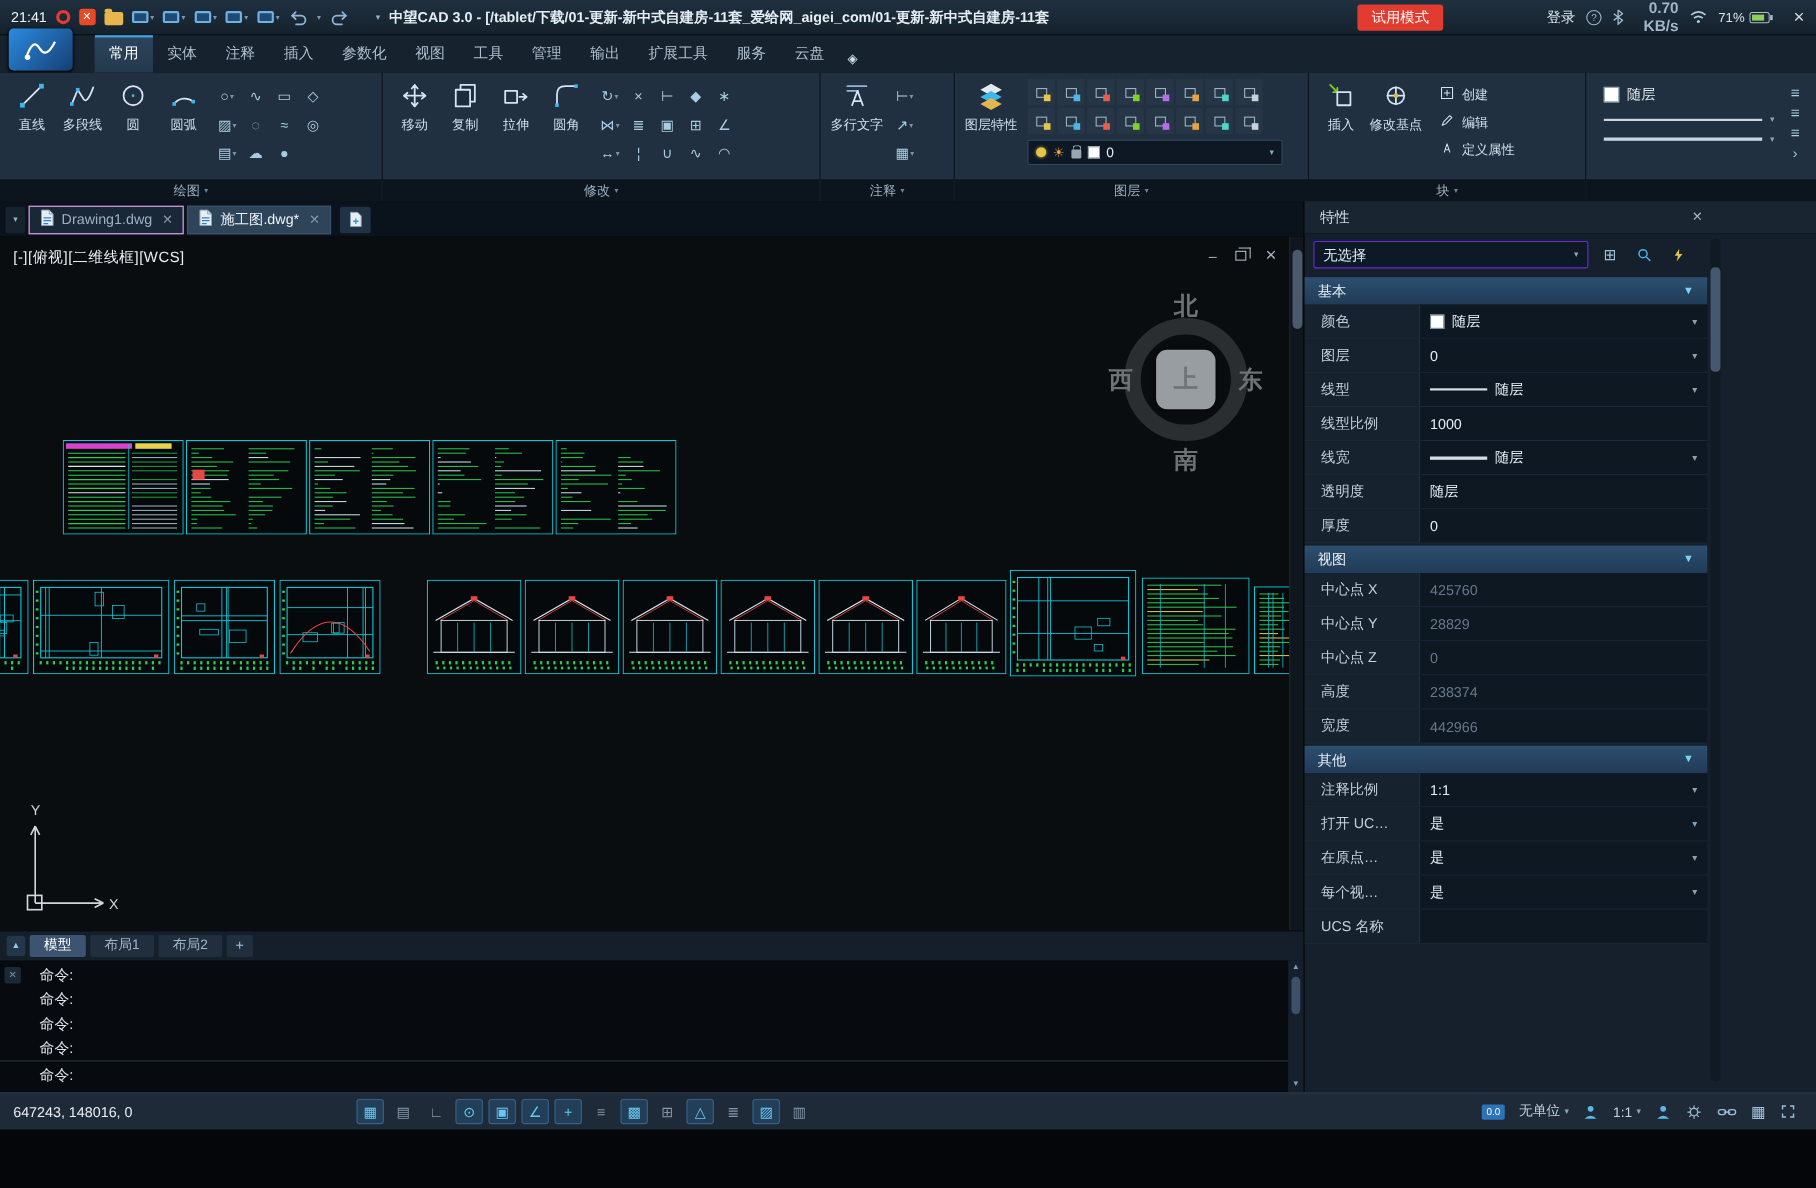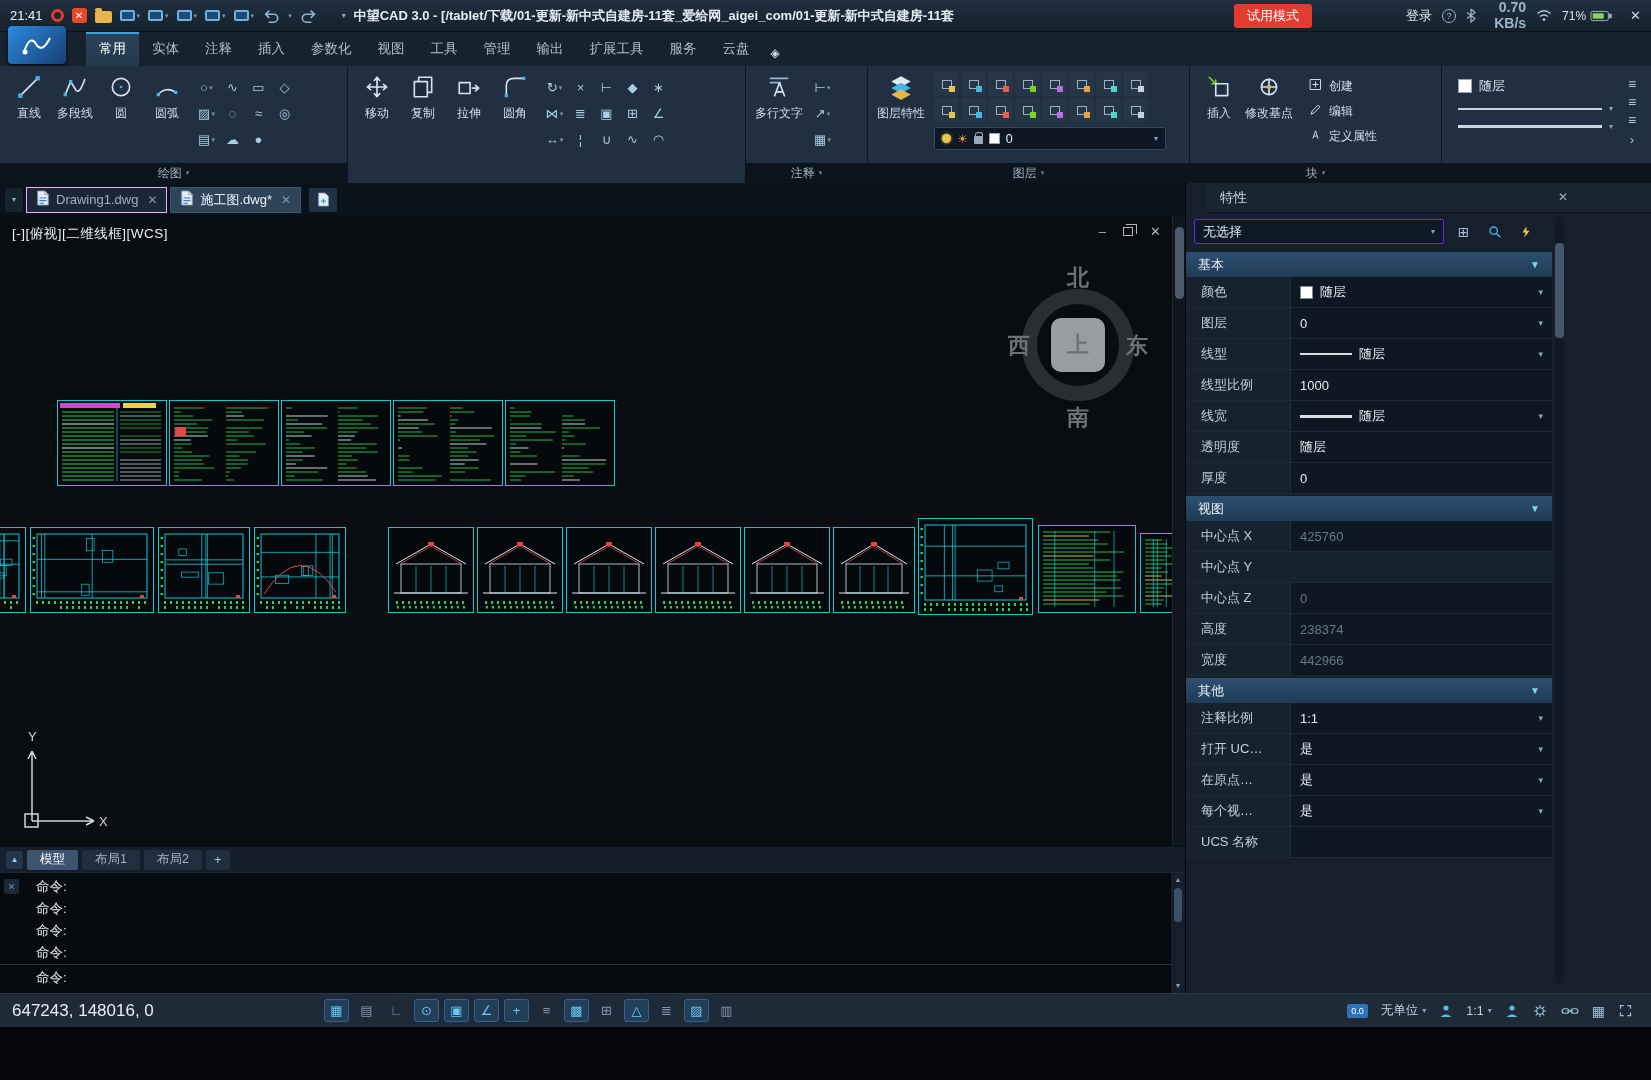--- a/index.html
+++ b/index.html
@@ -124,21 +124,21 @@
   #cmd-lines{position:absolute;left:36px;top:3px;right:22px;}
   .cmd-line{height:22px;line-height:22px;}
   #cmd-divider{position:absolute;left:0;right:14px;bottom:28px;border-top:1px solid #243240;}
   #cmd-prompt{position:absolute;left:36px;bottom:4px;height:22px;line-height:22px;}
   #cmd-scroll{position:absolute;right:0;top:0;bottom:0;width:14px;background:#16202c;display:flex;flex-direction:column;align-items:center;padding:2px 0;}
   #cmd-scroll .ar{color:#7fa0c0;font-size:7px;line-height:10px;}
   #cmd-scroll .track{flex:1;width:8px;position:relative;margin:2px 0;}
   #cmd-scroll .thumb{position:absolute;top:1px;left:0;width:8px;height:34px;background:#3c5068;border-radius:4px;}
 
   
-  #props-panel{flex:1;background:#15202c;position:relative;padding-left:20px;}
+  #props-panel{flex:1;background:#15202c;position:relative;}
   .pp-header{height:30px;background:#192531;border-bottom:1px solid #0d1520;display:flex;align-items:center;padding:0 14px;color:#ccd8e2;font-size:13.5px;position:relative;}
   .pp-close{position:absolute;left:352px;top:7px;font-size:12px;color:#9fb2c4;}
   .pp-inner{position:absolute;top:30px;left:0;width:366px;bottom:0;}
   .pp-selrow{display:flex;align-items:center;gap:8px;padding:6px 8px;}
   .pp-select{width:250px;height:25px;background:#0d1926;border:1px solid #6d28d9;border-radius:2px;display:flex;align-items:center;padding:0 8px;color:#e2ebf3;}
   .pp-select .c{margin-left:auto;font-size:8px;color:#8aa4ba;}
   .pp-tool{width:23px;height:23px;display:flex;align-items:center;justify-content:center;color:#9fc0d8;font-size:14px;border-radius:2px;}
   .pp-sec-h{height:25px;background:linear-gradient(#2d4f70,#203b56);display:flex;align-items:center;padding:0 12px;color:#e8f0f8;font-size:13px;margin-top:2px;}
   .pp-sec-h .c{margin-left:auto;color:#7fd4f2;font-size:10px;}
   .pp-row{height:31px;display:flex;align-items:stretch;border-bottom:1px solid #1c2937;background:#16222e;}
@@ -148,21 +148,21 @@
   .pp-val .c{margin-left:auto;color:#8aa2b8;font-size:9px;}
   .pp-val .sw{width:13px;height:13px;background:#fff;border:1px solid #7c8a98;}
   .pp-val .ln{width:52px;border-top:2px solid #d5dde5;display:block;}
   .pp-val .ln.th{border-top-width:3px;}
   #pp-scrolltrack{position:absolute;left:369px;top:34px;bottom:10px;width:9px;background:#101a25;border-radius:4px;}
   #pp-scrollthumb{position:absolute;left:0;top:26px;width:9px;height:95px;background:#46586e;border-radius:4px;}
 
   
   #statusbar{position:absolute;left:0;right:0;top:993px;height:34px;background:#1e2a38;border-top:1px solid #2c3a4a;
              display:flex;align-items:center;padding:0 12px;}
-  #st-coords{width:196px;font-size:17px;color:#e8eef4;}
+  #st-coords{width:196px;font-size:13px;color:#e8eef4;}
   #st-toggles{display:flex;gap:5px;margin-left:116px;}
   .st-tg{width:25px;height:23px;border-radius:3px;display:flex;align-items:center;justify-content:center;font-size:13px;color:#8496aa;border:1px solid transparent;}
   .st-tg.on{color:#66c8f2;background:#233f58;border-color:#35628c;}
   #st-right{margin-left:auto;display:flex;align-items:center;gap:13px;padding-right:6px;color:#c2d2e0;font-size:12.5px;}
   #st-badge{background:#2e72b8;color:#fff;font-size:9px;padding:2px 4px;border-radius:2px;}
   .st-item{display:flex;align-items:center;gap:4px;}
   .st-item .c{font-size:8px;color:#8aa4ba;}
   .st-ic{display:flex;align-items:center;color:#9fc0d8;font-size:14px;}
 
   #bottom-gap{position:absolute;left:0;right:0;top:1027px;height:53px;background:#04060a;}
@@ -437,20 +437,24 @@
               </span>
               <span class="mini">
                 <i class="g">∿</i>
               </span>
               <span class="mini">
                 <i class="g">◠</i>
               </span>
             </div>
           </div>
         </div>
+        <div class="rp-title">
+          <span>修改</span>
+          <i class="c">▾</i>
+        </div>
       </div>
       <div class="rpanel rp-annotate">
         <div class="rp-content">
           <div class="bigbtn">
             <div class="bicon"><svg viewBox="0 0 24 24" width="26" height="26" fill="none" stroke="#d5e4f2" stroke-width="1.5" stroke-linecap="round" stroke-linejoin="round">
                 <style>.nd{fill:#3db6ec;stroke:none}.fd{fill:#1d2c3b}</style>
                 <path d="M4 4 H20 M4 8 H13" stroke="#8fb8d8"></path>
                 <path d="M8 20 L12.5 8 L17 20 M9.8 16.5 H15.2"></path>
               </svg></div>
             <div class="lbl">多行文字</div>
@@ -1545,20 +1549,23 @@
               <i class="c">▼</i>
             </div>
             <div class="pp-row">
               <span class="pp-lab">中心点 X</span>
               <span class="pp-val">
                 <b class="ro">425760</b>
               </span>
             </div>
             <div class="pp-row">
               <span class="pp-lab">中心点 Y</span>
+              <span class="pp-val">
+                <b class="ro">28829</b>
+              </span>
             </div>
             <div class="pp-row">
               <span class="pp-lab">中心点 Z</span>
               <span class="pp-val">
                 <b class="ro">0</b>
               </span>
             </div>
             <div class="pp-row">
               <span class="pp-lab">高度</span>
               <span class="pp-val">

